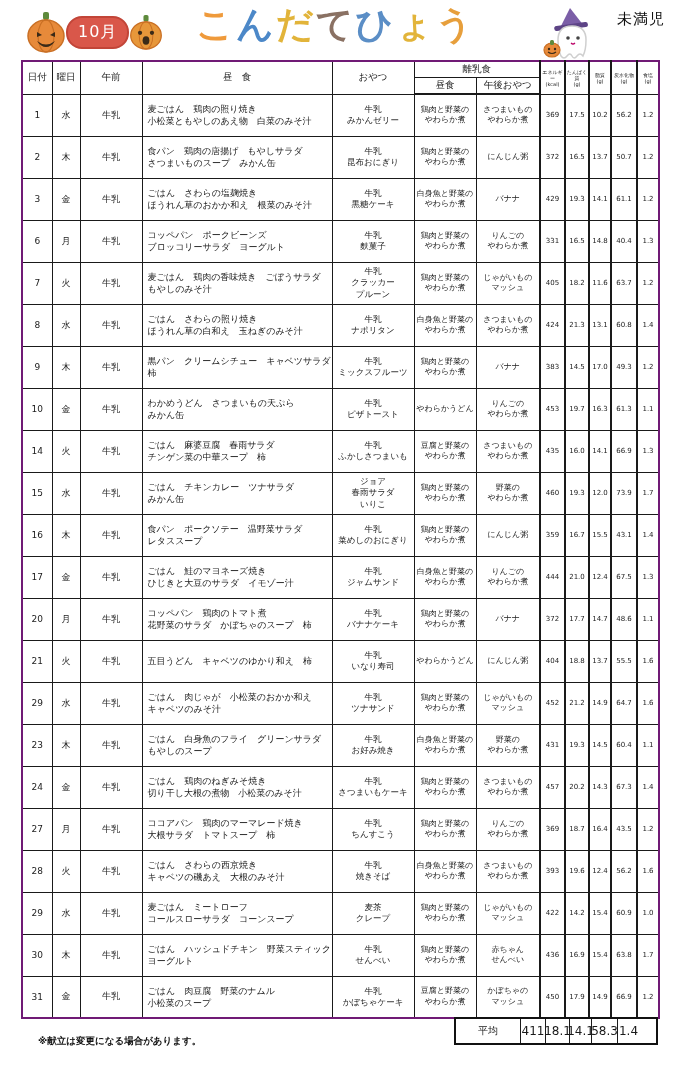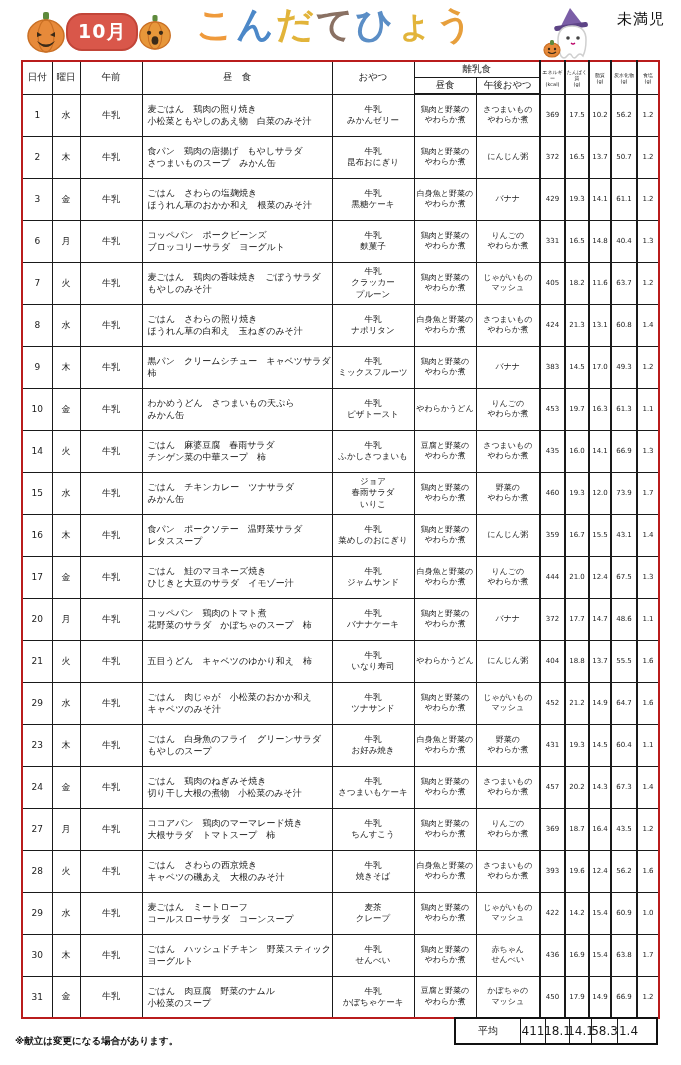--- a/index.html
+++ b/index.html
@@ -3,30 +3,30 @@
 <meta charset="utf-8">
 <style>
   * { margin:0; padding:0; box-sizing:border-box; }
   html,body { width:681px; height:1065px; background:#fff; font-family:"DejaVu Sans", sans-serif; color:#1a1a1a; }
   .page { position:relative; width:681px; height:1065px; background:#fff; overflow:hidden; }
 
   
   .header { position:absolute; top:4px; left:0; width:681px; height:56px; }
   .age-label { position:absolute; top:6px; right:16px; font-size:15px; letter-spacing:1px; color:#111; }
   .badge-group { position:absolute; left:26px; top:4px; display:flex; align-items:center; }
-  .month-badge { background:#d9574a; border:2px solid #c24538; color:#fff; font-weight:bold;
-                 font-size:19px; padding:4px 10px; border-radius:16px; letter-spacing:1px; }
+  .month-badge { background:#d9574a; border:2px solid #c24538; color:#fff; font-weight:normal;
+                 font-size:16px; padding:4px 10px; border-radius:16px; letter-spacing:1px; }
   .pumpkin-svg { display:block; }
   .title { position:absolute; left:196px; top:2px; display:flex; align-items:flex-end; }
   .title span { font-size:37px; font-weight:bold; line-height:1; letter-spacing:2px; }
   .ghost-wrap { position:absolute; left:540px; top:2px; }
 
   
   .table-wrap { position:absolute; left:21px; top:60px; width:639px; }
-  table.menu { border-collapse:collapse; table-layout:fixed; width:639px; border:2px solid #b91c1c; }
+  table.menu { border-collapse:collapse; table-layout:fixed; width:639px; border:2px solid #701a75; }
   th, td { border:1.5px solid #1a1a1a; vertical-align:middle; text-align:center; overflow:hidden; }
   thead th { font-size:9.5px; font-weight:normal; height:16px; padding:1px; }
   thead .nut-th { font-size:5px; line-height:1.2; padding:0; }
   thead .nut-th .u { font-size:5px; }
   td { height:42px; font-size:9px; }
   td.lunch { text-align:left; padding-left:5px; white-space:pre-line; line-height:1.35; }
   td.pre { white-space:pre-line; line-height:1.3; }
   td.snack { font-size:8.5px; }
   td.baby { font-size:8px; }
   td.nut { font-size:7px; }
@@ -35,21 +35,21 @@
   col.c-n1{width:25px} col.c-n2{width:24px} col.c-n3{width:22px} col.c-n4{width:26px} col.c-n5{width:22px}
   .nutb { border-left-width:2px; }
   thead tr:last-child th { border-bottom-width:2px; }
 
   
   .avg-row { display:flex; margin-left:433px; margin-top:-2px; border:2px solid #111; width:204px; height:28px; background:#fff; }
   .avg-row .cell { border-left:1.5px solid #1a1a1a; display:flex; align-items:center; justify-content:center; font-size:12px; }
   .avg-row .cell:first-child { border-left:none; font-size:10px; width:64px; }
   .avg-row .v1{width:25px}.avg-row .v2{width:24px}.avg-row .v3{width:22px}.avg-row .v4{width:26px}.avg-row .v5{width:22px}
 
-  .footer-note { position:absolute; left:15px; top:1035px; font-size:9.5px; font-weight:bold; color:#111; }
+  .footer-note { position:absolute; left:38px; top:1035px; font-size:9.5px; font-weight:bold; color:#111; }
 </style>
 </head>
 <body>
 
 <div class="page">
 
   <div class="header">
     <div class="badge-group">
       <svg class="pumpkin-svg" width="40" height="48" viewBox="0 0 40 48">
         <rect x="17" y="4" width="6" height="8" rx="2" fill="#5e8a3c"></rect>

